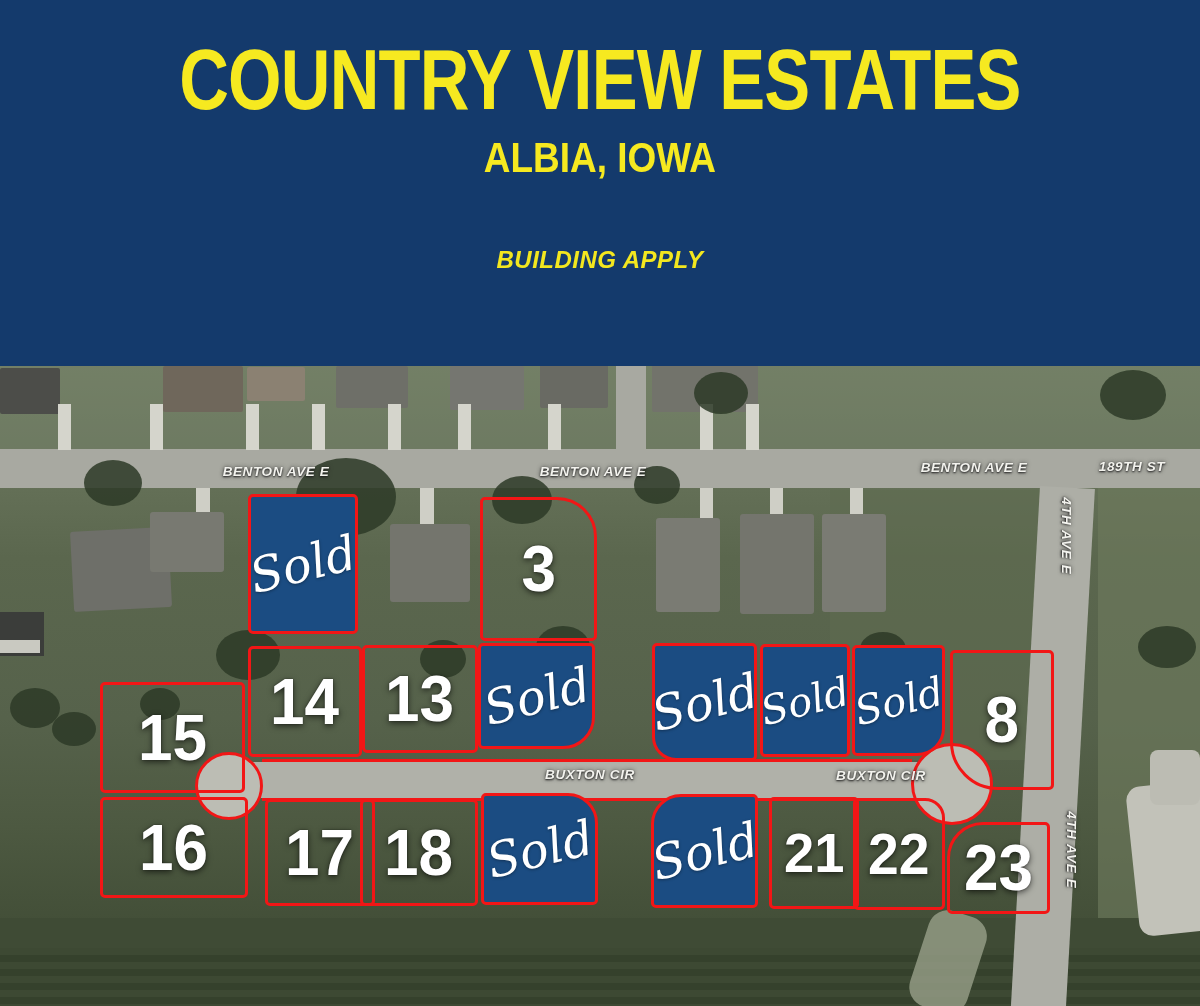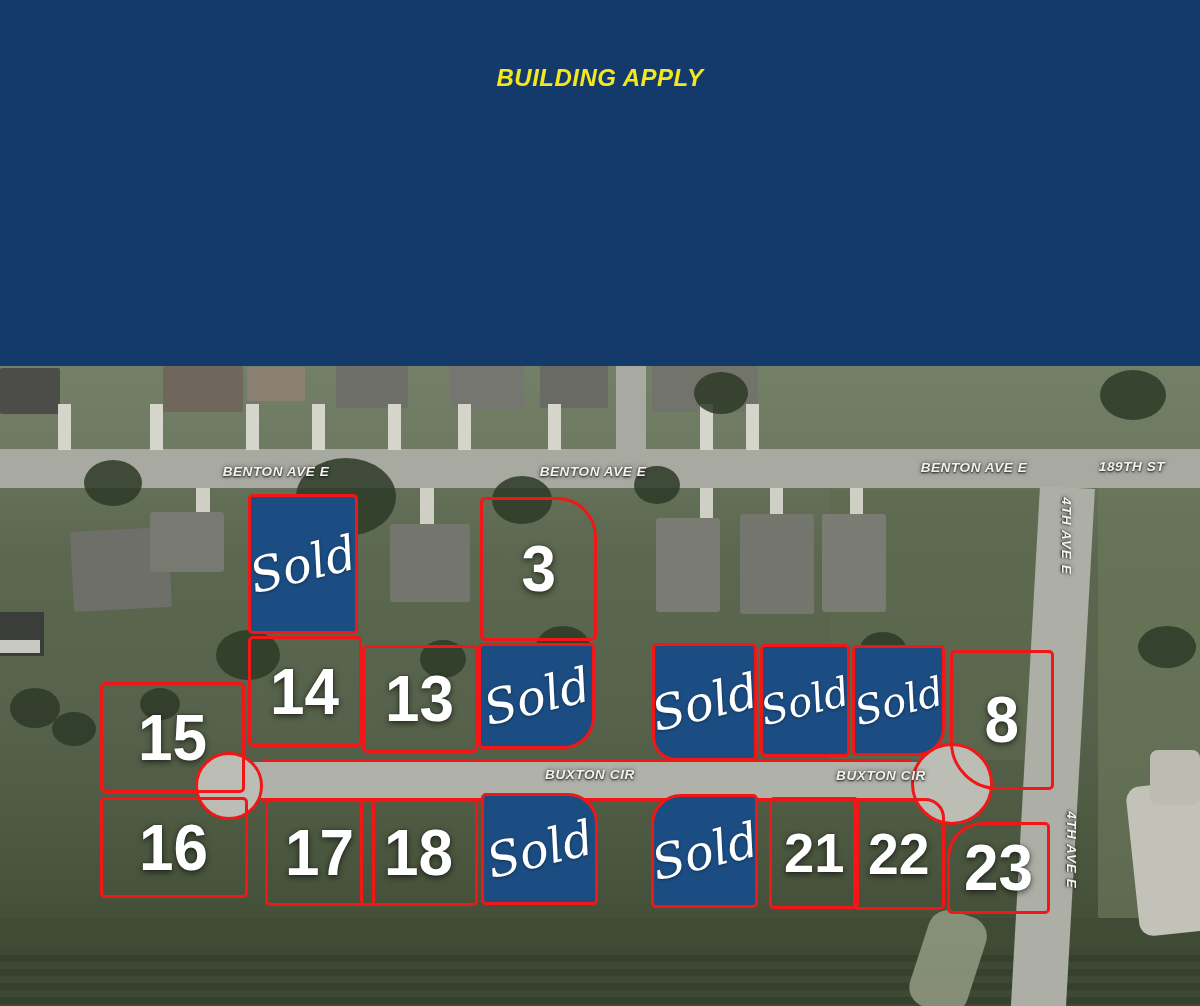--- a/index.html
+++ b/index.html
@@ -36,20 +36,22 @@
 
   .bulb{position:absolute;border-radius:50%;border:3px solid #f21616;background:#bcbdb4;box-sizing:border-box;z-index:5;}
   .redline{position:absolute;background:#f21616;z-index:5;}
 </style>
 </head>
 <body>
 
 <div class="page">
 
   <div class="banner">
+    <div class="title"><span>COUNTRY VIEW ESTATES</span></div>
+    <div class="sub2"><span>ALBIA, IOWA</span></div>
     <div class="note">BUILDING APPLY</div>
   </div>
 
   <div class="map">
     <div id="terrain">
         <div class="abs" style="left: 0px; top: -1px; width: 1200px; height: 85px; background: rgb(117, 130, 107); opacity: 0.45;"></div>
         <div class="abs" style="left: 830px; top: 124px; width: 215px; height: 270px; background: rgb(95, 108, 81); opacity: 0.55;"></div>
         <div class="abs" style="left: 1098px; top: 84px; width: 102px; height: 556px; background: rgb(109, 121, 92); opacity: 0.65;"></div>
         <div class="abs" style="left: 0px; top: 552px; width: 1200px; height: 88px; background: rgb(63, 75, 53);"></div>
         <div class="abs stripes" style="left: 0px; top: 582px; width: 1200px; height: 58px;"></div>
@@ -116,21 +118,21 @@
         <div class="street" style="left: 590px; top: 408px;">BUXTON CIR</div>
         <div class="street" style="left: 881px; top: 409px;">BUXTON CIR</div>
       </div>
     <div id="lots">
         <div class="lot sold" style="left: 248px; top: 128px; width: 110px; height: 140px; border-radius: 5px;">
           <span class="sold-script" style="font-size: 48px;">Sold</span>
         </div>
         <div class="lot" style="left: 480px; top: 131px; width: 117px; height: 144px; border-radius: 5px 40px 5px 5px;">
           <span class="lot-num" style="font-size: 64px;">3</span>
         </div>
-        <div class="lot" style="left: 248px; top: 270px; width: 114px; height: 111px; border-radius: 5px;">
+        <div class="lot" style="left: 248px; top: 280px; width: 114px; height: 111px; border-radius: 5px;">
           <span class="lot-num" style="font-size: 64px;">14</span>
         </div>
         <div class="lot" style="left: 362px; top: 279px; width: 116px; height: 108px; border-radius: 5px;">
           <span class="lot-num" style="font-size: 64px;">13</span>
         </div>
         <div class="lot sold" style="left: 478px; top: 277px; width: 117px; height: 106px; border-radius: 5px 5px 32px;">
           <span class="sold-script" style="font-size: 48px;">Sold</span>
         </div>
         <div class="lot" style="left: 100px; top: 316px; width: 145px; height: 111px; border-radius: 5px;">
           <span class="lot-num" style="font-size: 64px;">15</span>

